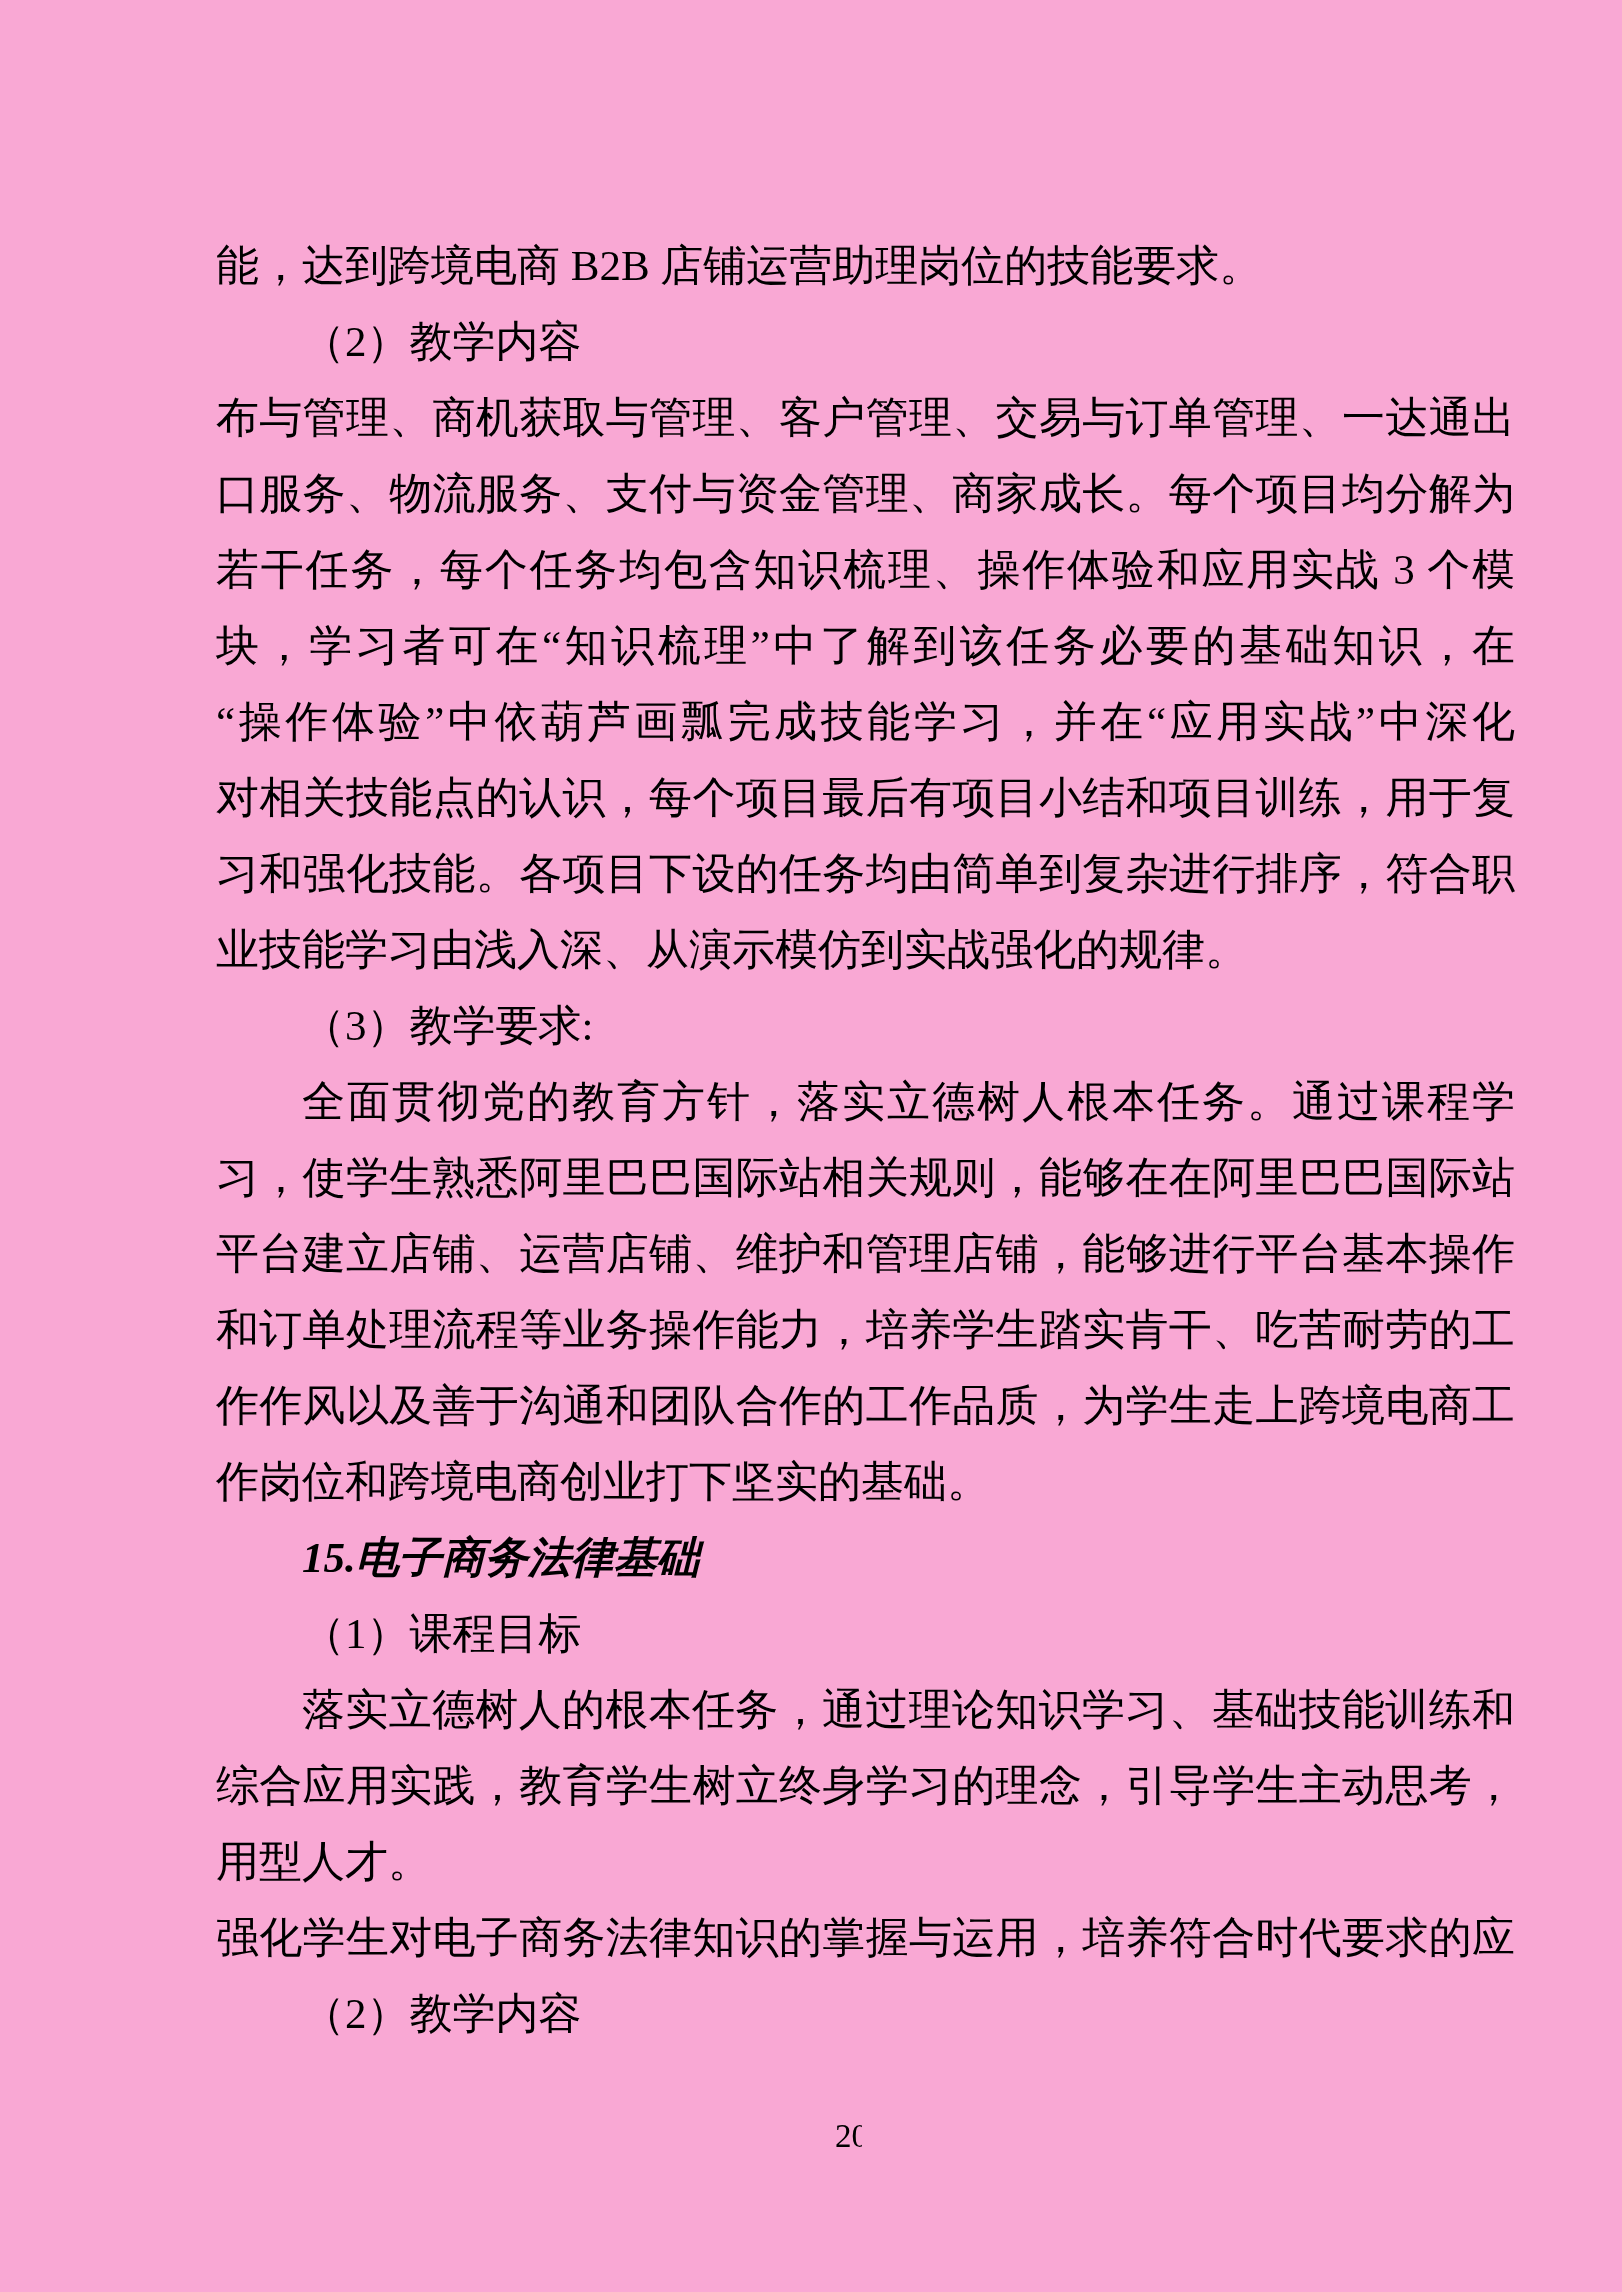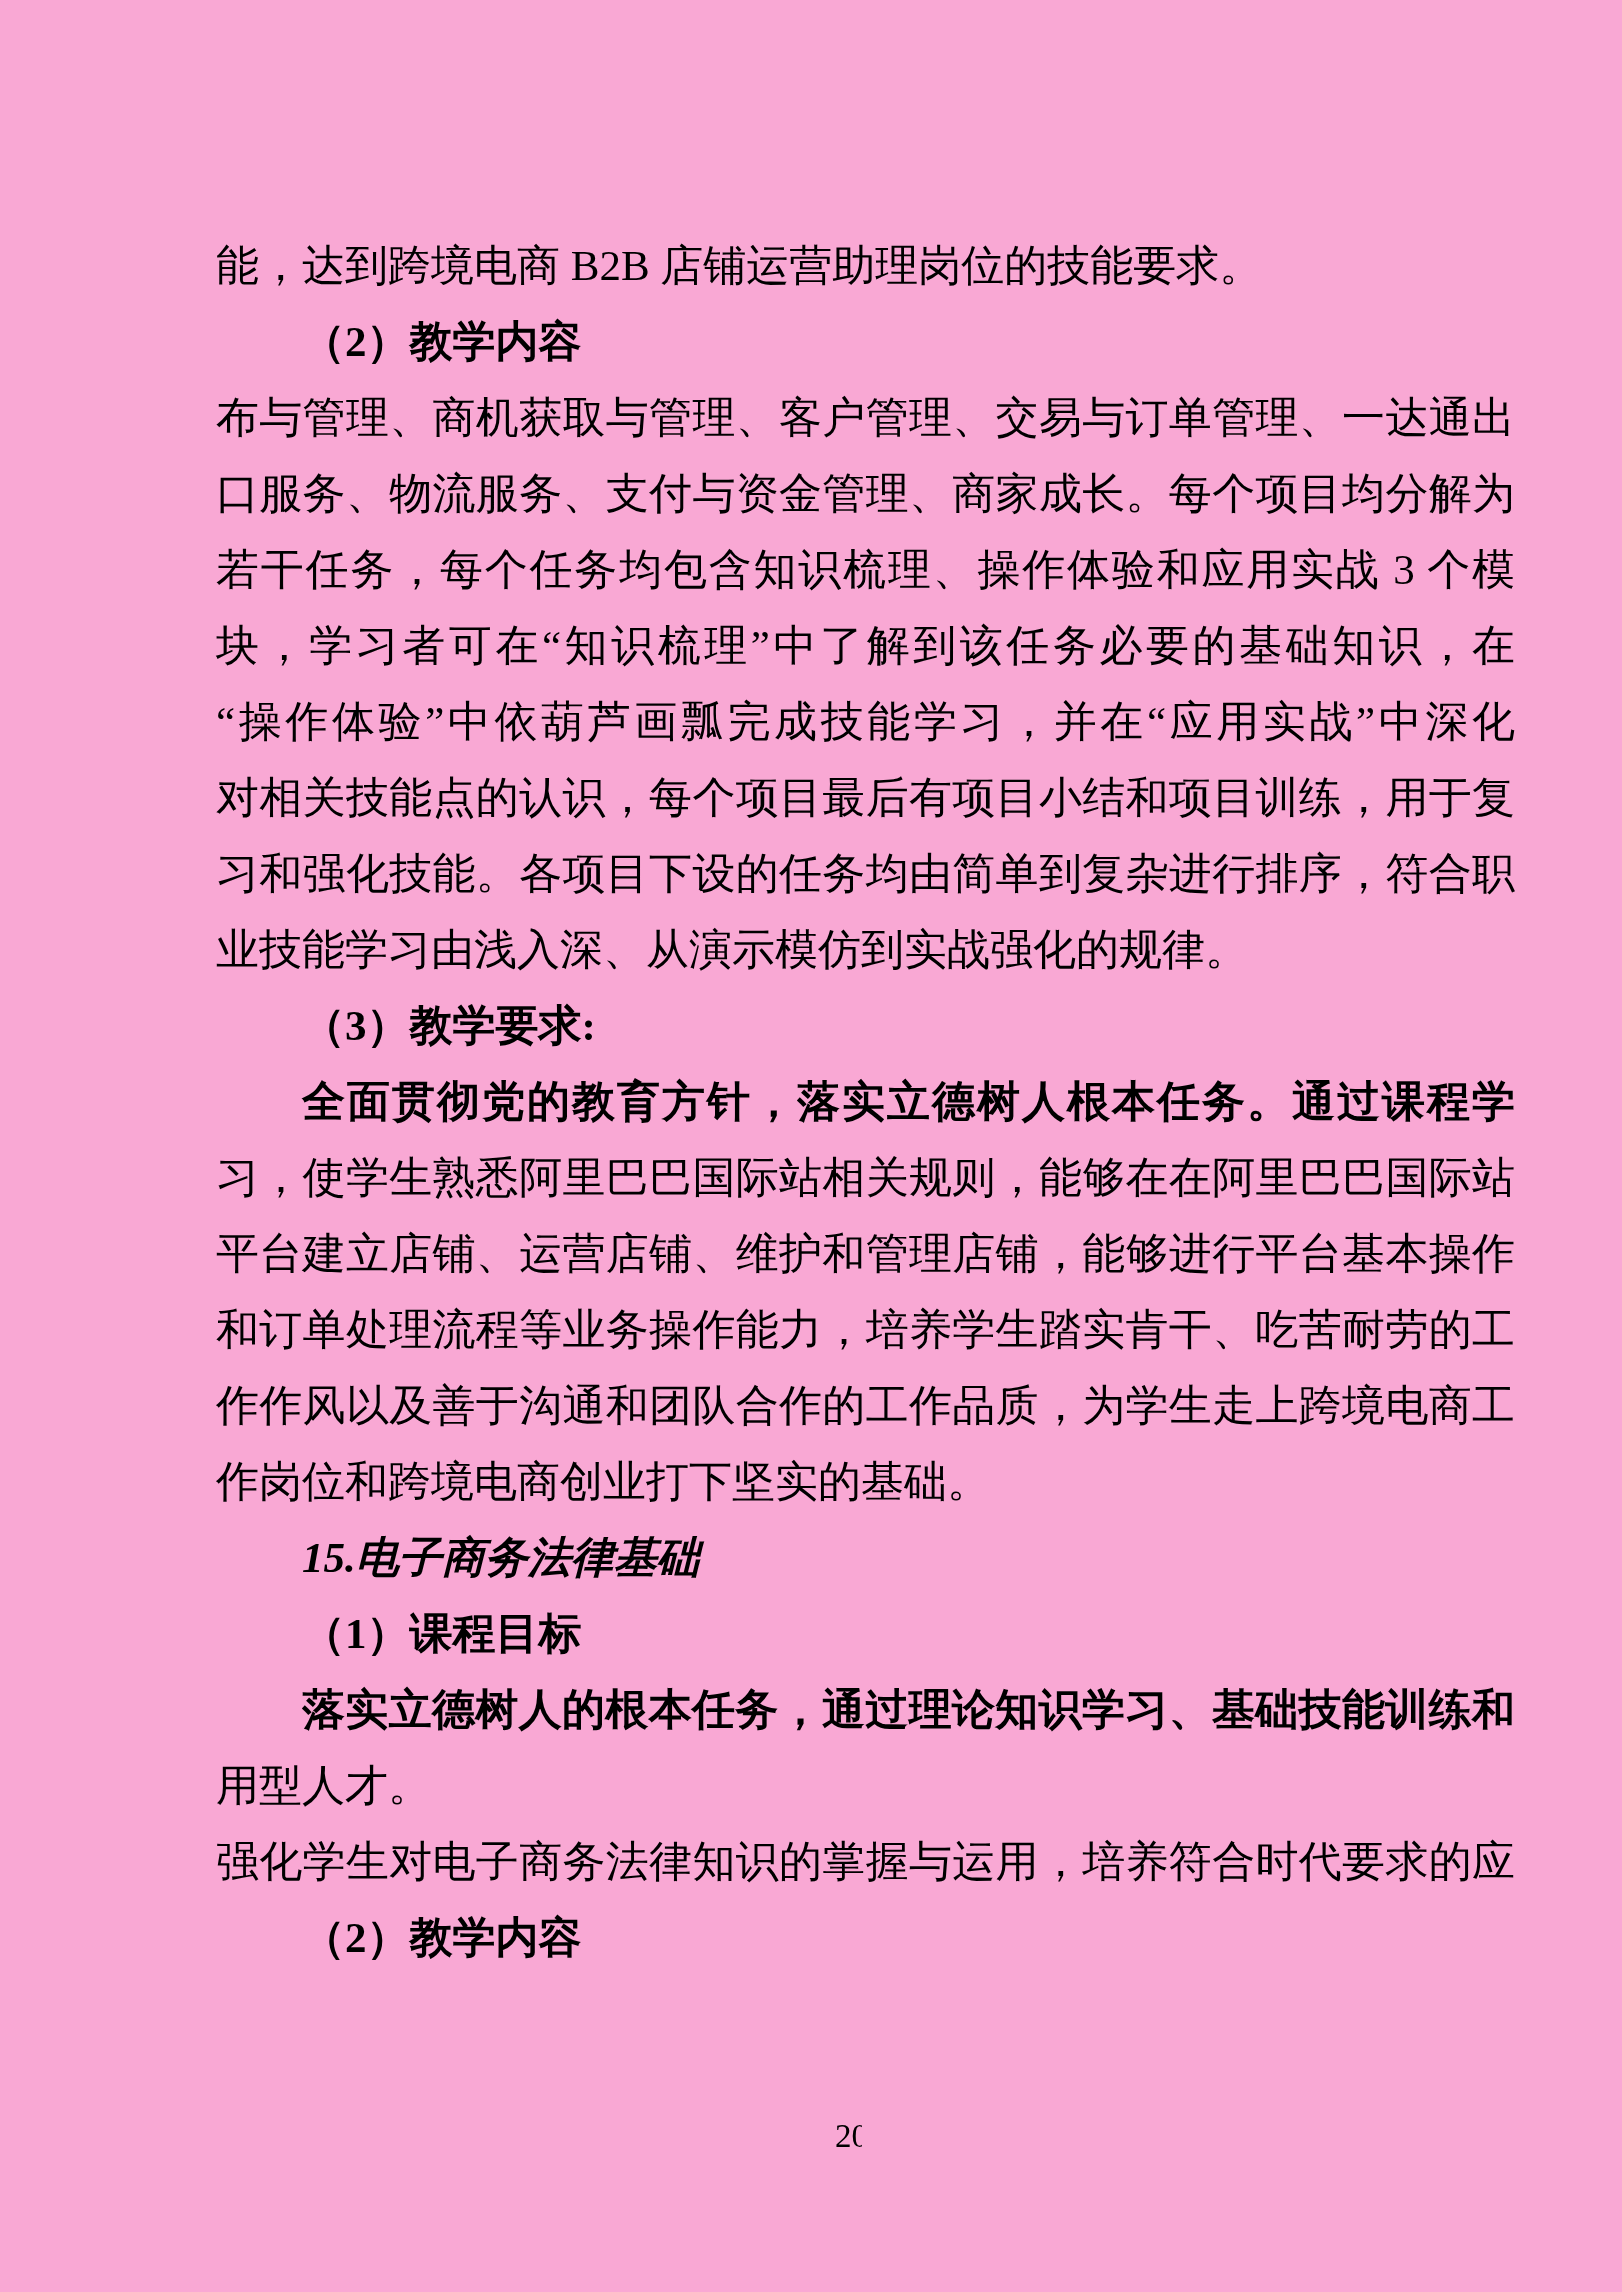--- a/index.html
+++ b/index.html
@@ -29,21 +29,20 @@
   .line {
     text-align: justify;
     text-align-last: justify;
     height: 76px;
   }
   .line.last {
     text-align-last: left;
   }
   .line.indent {
     text-indent: 86px;
-    font-weight: bold;
   }
   .line.bold {
     font-weight: bold;
     font-style: italic;
   }
   .page-number {
     position: absolute;
     left: 835px;
     top: 2117px;
     font-size: 33px;
@@ -78,20 +77,21 @@
     <div class="line indent last">（3）教学要求:</div>
     <div class="line indent">全面贯彻党的教育方针，落实立德树人根本任务。通过课程学</div>
     <div class="line">习，使学生熟悉阿里巴巴国际站相关规则，能够在在阿里巴巴国际站</div>
     <div class="line">平台建立店铺、运营店铺、维护和管理店铺，能够进行平台基本操作</div>
     <div class="line">和订单处理流程等业务操作能力，培养学生踏实肯干、吃苦耐劳的工</div>
     <div class="line">作作风以及善于沟通和团队合作的工作品质，为学生走上跨境电商工</div>
     <div class="line last">作岗位和跨境电商创业打下坚实的基础。</div>
     <div class="line indent last bold">15.电子商务法律基础</div>
     <div class="line indent last">（1）课程目标</div>
     <div class="line indent">落实立德树人的根本任务，通过理论知识学习、基础技能训练和</div>
+    <div class="line">综合应用实践，教育学生树立终身学习的理念，引导学生主动思考，</div>
     <div class="line last">用型人才。</div>
     <div class="line">强化学生对电子商务法律知识的掌握与运用，培养符合时代要求的应</div>
     <div class="line indent last">（2）教学内容</div>
   </div>
 
   <div class="page-number">
     <span class="clip">20</span>
   </div>
 
 </div>

